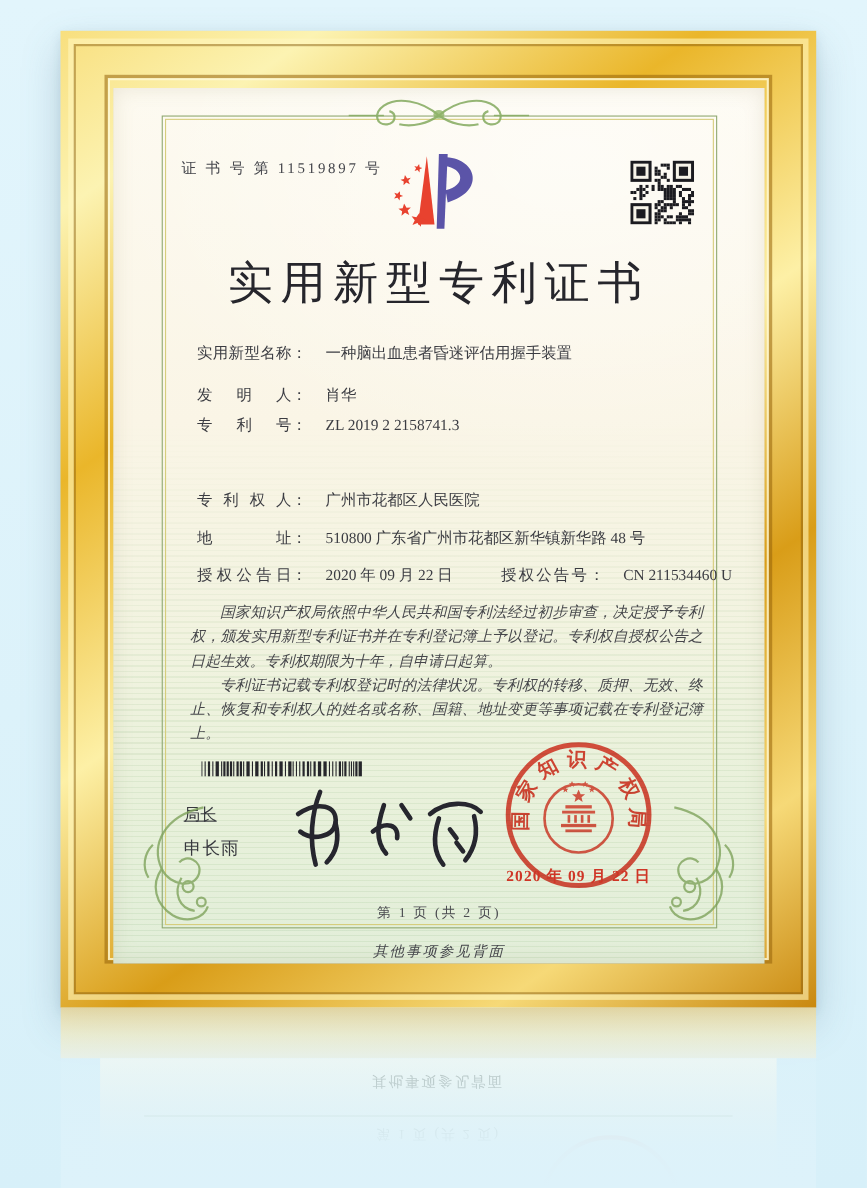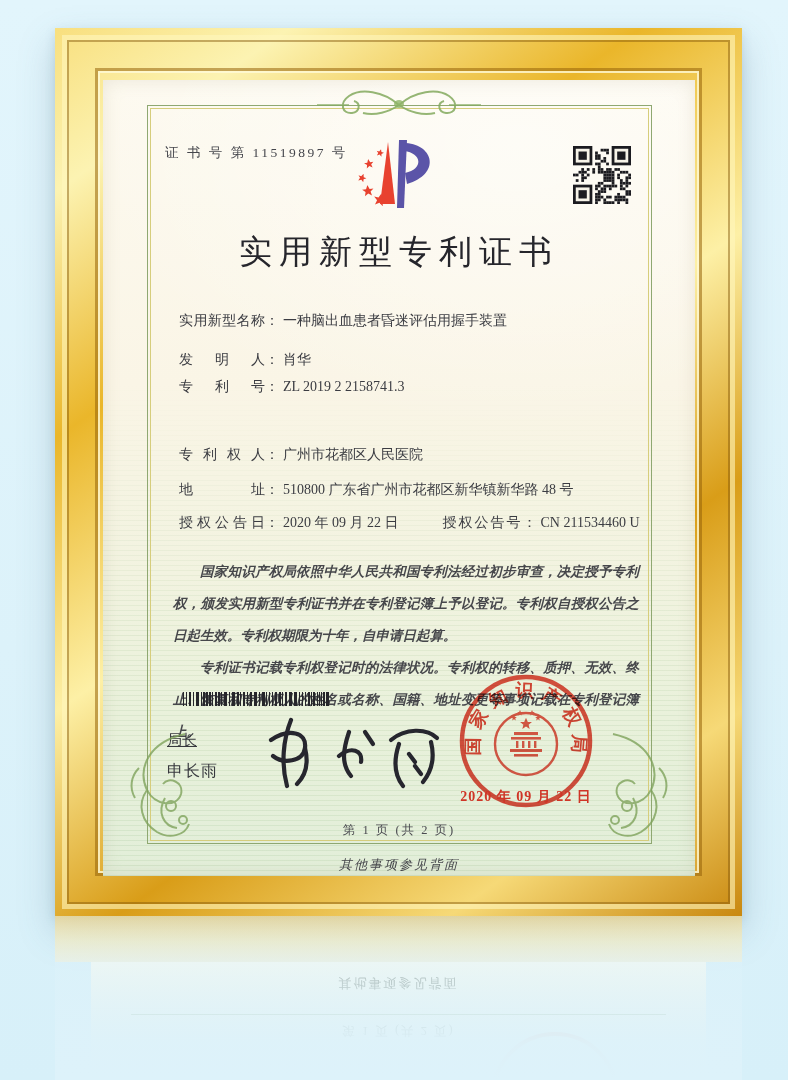--- a/index.html
+++ b/index.html
@@ -27,29 +27,29 @@
     background:repeating-linear-gradient(0deg,rgba(120,170,105,.14) 0 1px,rgba(0,0,0,0) 1px 5px);
     -webkit-mask-image:linear-gradient(180deg,transparent 0%,transparent 38%,rgba(0,0,0,.75) 68%,#000 100%);
     mask-image:linear-gradient(180deg,transparent 0%,transparent 38%,rgba(0,0,0,.75) 68%,#000 100%);}
   .inner-border{position:absolute;left:44px;top:25px;width:503px;height:737px;
     border:1px solid #8fa871;pointer-events:none;}
   .inner-border .in2{position:absolute;inset:2px;border:1px solid #d6cd7c;}
 
   .abs{position:absolute;}
 
   .cert-no{left:62px;top:64px;font-size:13.5px;letter-spacing:2.5px;color:#45464c;}
-  .title{left:0;top:150px;width:100%;text-align:center;font-size:33px;
+  .title{left:0;top:150px;width:100%;text-align:center;font-size:41px;
          letter-spacing:7px;color:#26262c;font-weight:bold;font-weight:500;}
   .frow{position:absolute;left:76px;white-space:nowrap;font-size:14px;color:#3b3c42;}
   .flabel{display:inline-block;width:86px;text-align:justify;text-align-last:justify;}
-  .fval{margin-left:4px;}
+  .fval{margin-left:17px;}
   .flabel2{margin-left:44px;letter-spacing:2px;}
 
-  .paras{left:70px;top:476px;width:466px;font-size:13.5px;line-height:32px;
-         color:#46474b;font-style:italic;text-align:justify;font-weight:bold;}
+  .paras{left:70px;top:466px;width:466px;font-size:13.5px;line-height:22px;
+         color:#46474b;font-style:italic;text-align:justify;}
   .paras p{margin:0;text-indent:2em;}
 
   .barcode{left:80px;top:612px;width:150px;height:14px;}
   .officer-title{left:64px;top:651px;font-size:15px;color:#37383e;text-decoration:underline;}
   .officer-name{left:64px;top:681px;font-size:16px;color:#37383e;letter-spacing:1px;}
   .signature{left:150px;top:626px;width:200px;height:92px;}
 
   .seal{left:350px;top:588px;width:146px;height:146px;mix-blend-mode:multiply;opacity:.93;}
   .seal-date{left:344px;top:708px;width:158px;text-align:center;font-size:14px;
              font-weight:bold;color:#cf3526;letter-spacing:1px;}

